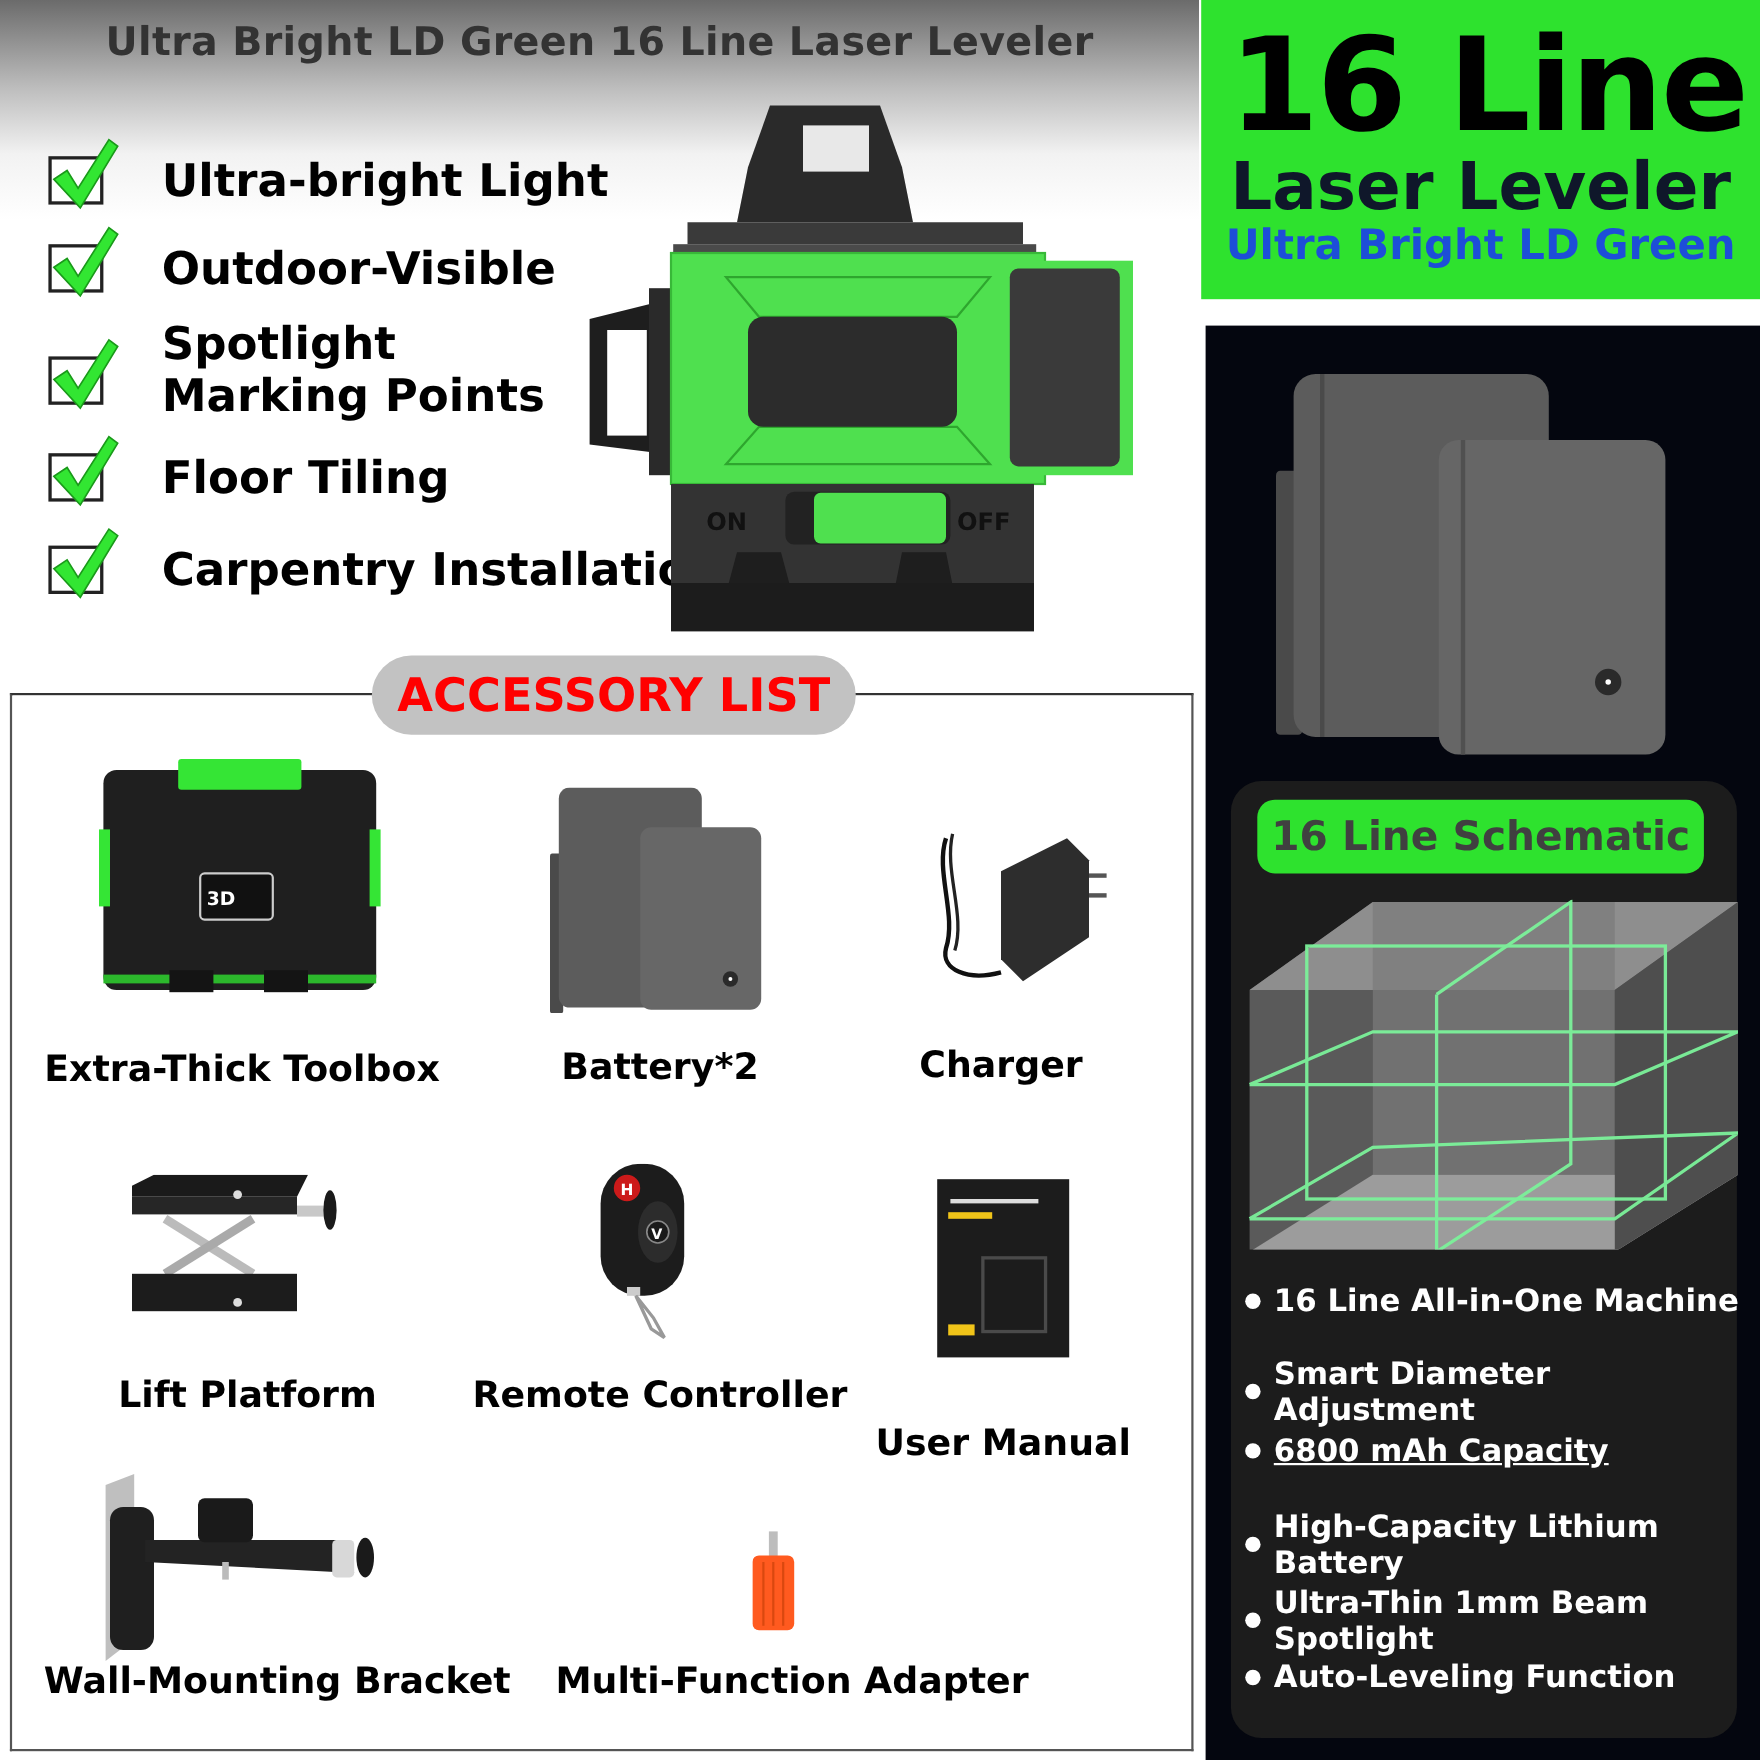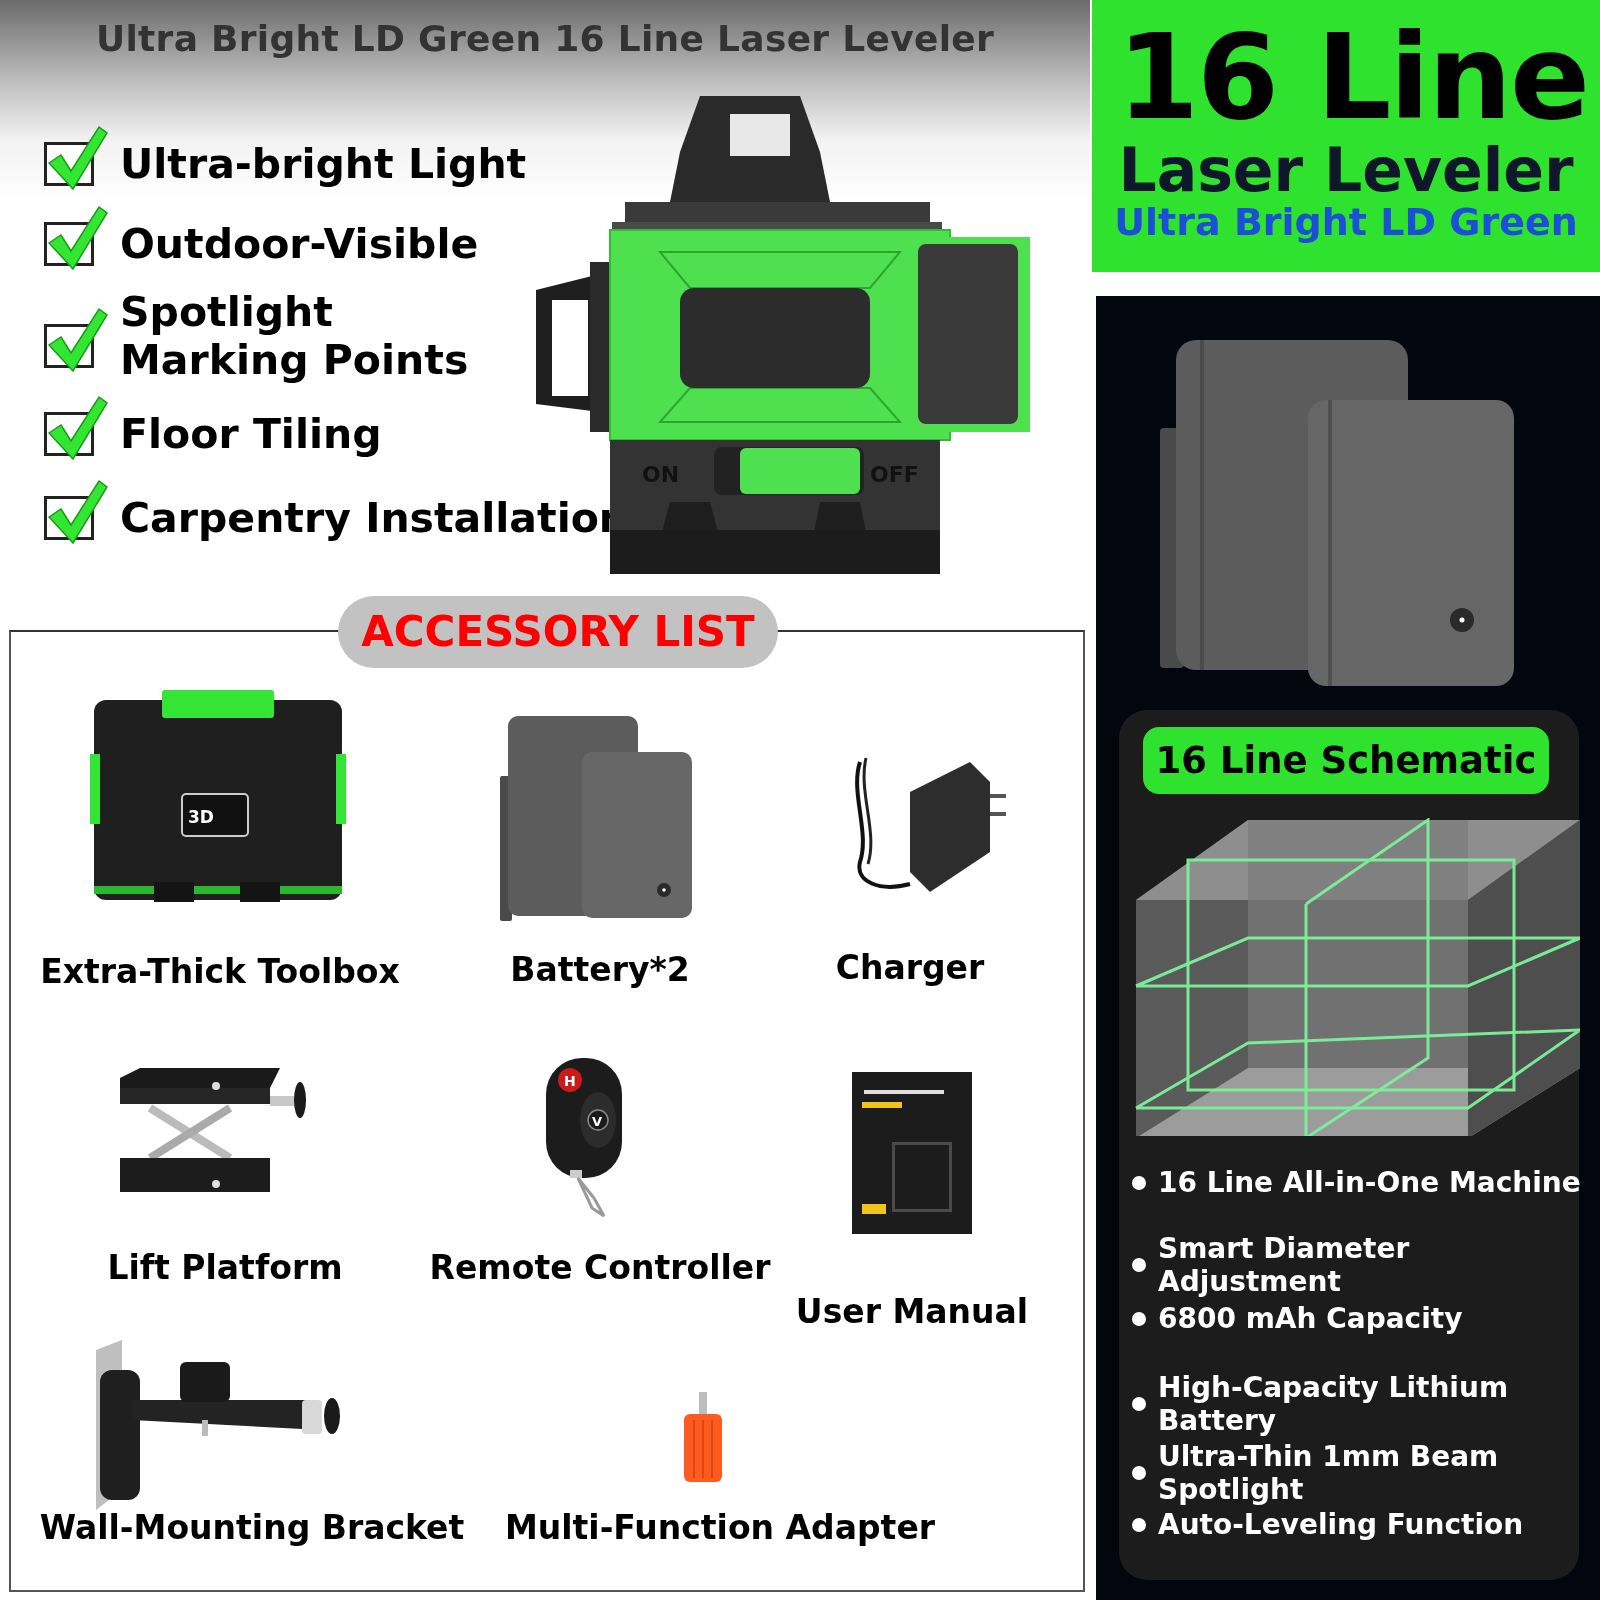--- a/index.html
+++ b/index.html
@@ -11,21 +11,21 @@
   .top-band {
     left: 0; top: 0; width: 1090px; height: 600px;
     background: linear-gradient(to bottom, #6b6b6b 0px, #bdbdbd 80px, #f2f2f2 140px, #ffffff 200px);
   }
   .top-title {
     left: 0; top: 18px; width: 1090px; text-align: center;
     font-weight: bold; font-size: 36px; color: #333333; letter-spacing: 0.3px;
   }
 
   
-  .feature { left: 44px; display: flex; align-items: center; }
+  .feature { left: 44px; display: flex; align-items: center; gap: 27px; }
   .checkbox {
     width: 50px; height: 44px; border: 3px solid #222; background: #fff; position: relative;
     flex-shrink: 0;
   }
   .checkbox svg { position: absolute; left: -4px; top: -22px; }
   .feature-text {
     margin-left: 26px; font-weight: bold; font-size: 41px; color: #000; line-height: 48px;
   }
 
   
@@ -39,21 +39,21 @@
   .gb-line1 { position: absolute; left: 0; top: 18px; width: 100%; font-size: 118px; font-weight: bold; color: #000; line-height: 1; letter-spacing: -2px; padding-left: 13px; }
   .gb-line2 { position: absolute; left: 0; top: 140px; width: 100%; font-size: 60px; font-weight: bold; color: #0f172a; line-height: 1; }
   .gb-line3 { position: absolute; left: 0; top: 203px; width: 100%; font-size: 38px; font-weight: bold; color: #1d4ed8; line-height: 1; }
 
   
   .dark-panel { left: 1096px; top: 296px; width: 504px; height: 1304px; background: #04060f; }
   .dark-card { left: 1119px; top: 710px; width: 460px; height: 870px; background: #1c1c1c; border-radius: 28px; }
   .schem-badge {
     left: 1143px; top: 727px; width: 406px; height: 67px; background: #2ee22e;
     border-radius: 16px; text-align: center; line-height: 67px;
-    font-weight: bold; font-size: 37px; color: #000000;
+    font-weight: bold; font-size: 37px; color: #404040;
   }
   .spec { left: 1132px; display: flex; align-items: center; color: #fff; font-weight: bold; font-size: 28px; }
   .spec .dot { width: 14px; height: 14px; border-radius: 50%; background: #fff; margin-right: 12px; flex-shrink: 0; }
 
   
   .acc-frame { left: 9px; top: 630px; width: 1076px; height: 962px; border: 2px solid #555; border-top: 2px solid #333; }
   .acc-pill {
     left: 338px; top: 596px; width: 440px; height: 72px; background: #c2c2c2; border-radius: 36px;
     text-align: center; line-height: 72px; font-weight: bold; font-size: 42px; color: #ff0000;
   }
@@ -184,21 +184,21 @@
 </div>
 
 <div class="abs spec" style="top:1166px;text-align:center;">
     <span class="dot"></span>
     <span>16 Line All-in-One Machine</span>
   </div>
 <div class="abs spec" style="top:1232px;">
     <span class="dot"></span>
     <span>Smart Diameter Adjustment</span>
   </div>
-<div class="abs spec" style="top:1302px;">
+<div class="abs spec" style="top:1302px;text-decoration:underline;">
     <span class="dot"></span>
     <span>6800 mAh Capacity</span>
   </div>
 <div class="abs spec" style="top:1371px;">
     <span class="dot"></span>
     <span>High-Capacity Lithium Battery</span>
   </div>
 <div class="abs spec" style="top:1440px;">
     <span class="dot"></span>
     <span>Ultra-Thin 1mm Beam Spotlight</span>

